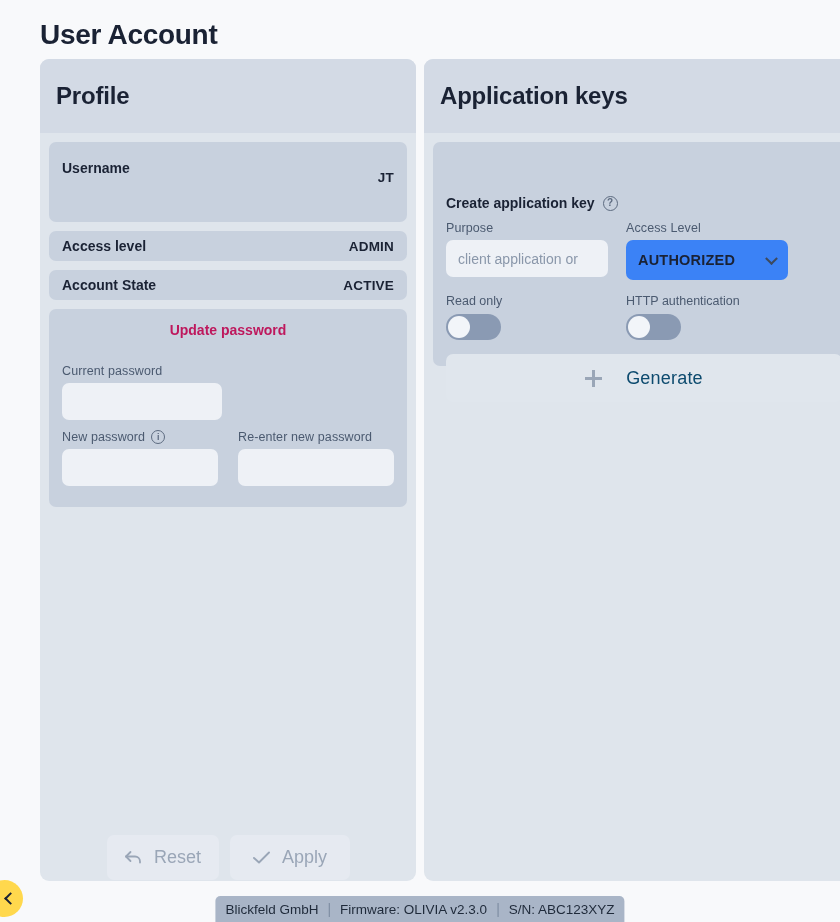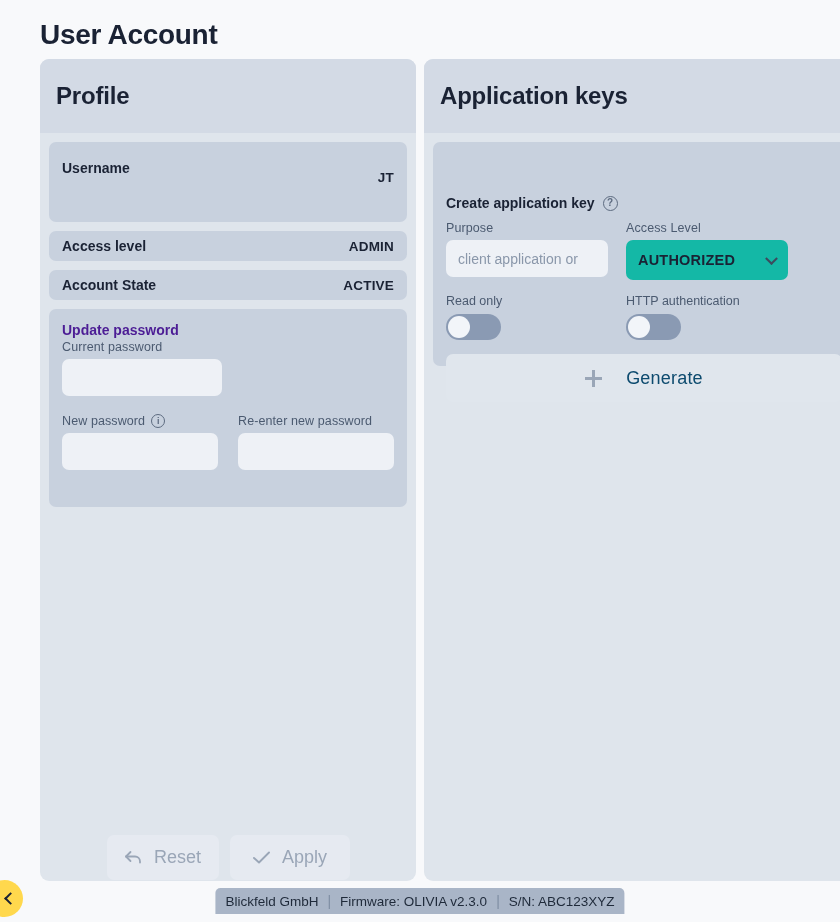--- a/index.html
+++ b/index.html
@@ -100,22 +100,23 @@
   .pw-block {
     background: #c8d1de;
     border-radius: 7px;
     padding: 13px;
     height: 198px;
     position: relative;
   }
   .pw-title {
     font-size: 14px;
     font-weight: bold;
-    color: #4c1d95;
-    margin-bottom: 2px;
+    color: #be185d;
+    margin-bottom: 26px;
+    text-align: center;
   }
   .field-label {
     font-size: 12.5px;
     color: #4b5a70;
     letter-spacing: 0.1px;
     display: flex;
     align-items: center;
     gap: 6px;
     margin-bottom: 5px;
   }
@@ -125,21 +126,21 @@
     border-radius: 7px;
     height: 37px;
     width: 100%;
     padding: 0 12px;
     font-family: "Liberation Sans", sans-serif;
     font-size: 14px;
     color: #1a2234;
     outline: none;
   }
   .text-input::placeholder { color: #8a97aa; }
-  .pw-row-single { width: 160px; margin-bottom: 18px; }
+  .pw-row-single { width: 160px; margin-bottom: 10px; }
   .pw-row-double { display: flex; gap: 20px; }
   .pw-col { width: 160px; }
 
   
   .circ-icon {
     width: 14px; height: 14px;
     border: 1.4px solid #5d6b80;
     border-radius: 50%;
     display: inline-flex;
     align-items: center;
@@ -170,21 +171,21 @@
     margin-top: 40px;
   }
   .key-grid {
     display: flex;
     gap: 18px;
   }
   .key-col { width: 162px; }
 
   .select-wrap { position: relative; }
   .select-box {
-    background: #14b8a6;
+    background: #3b82f6;
     border-radius: 7px;
     height: 40px;
     width: 100%;
     display: flex;
     align-items: center;
     padding: 0 12px;
     font-size: 14.5px;
     font-weight: bold;
     color: #1a2234;
     letter-spacing: 0.2px;
@@ -277,21 +278,21 @@
   .btn-apply { width: 120px; }
 
   .undo-icon { width: 19px; height: 17px; flex: 0 0 auto; }
   .check-icon { width: 19px; height: 17px; flex: 0 0 auto; }
 
   
   .status-bar {
     position: absolute;
     left: 50%;
     transform: translateX(-50%);
-    bottom: 8px;
+    bottom: 0;
     height: 26px;
     background: #a9b5c7;
     border-top-left-radius: 5px;
     border-top-right-radius: 5px;
     display: flex;
     align-items: center;
     padding: 0 10px;
     font-size: 13.5px;
     color: #1f2a3a;
     white-space: nowrap;

